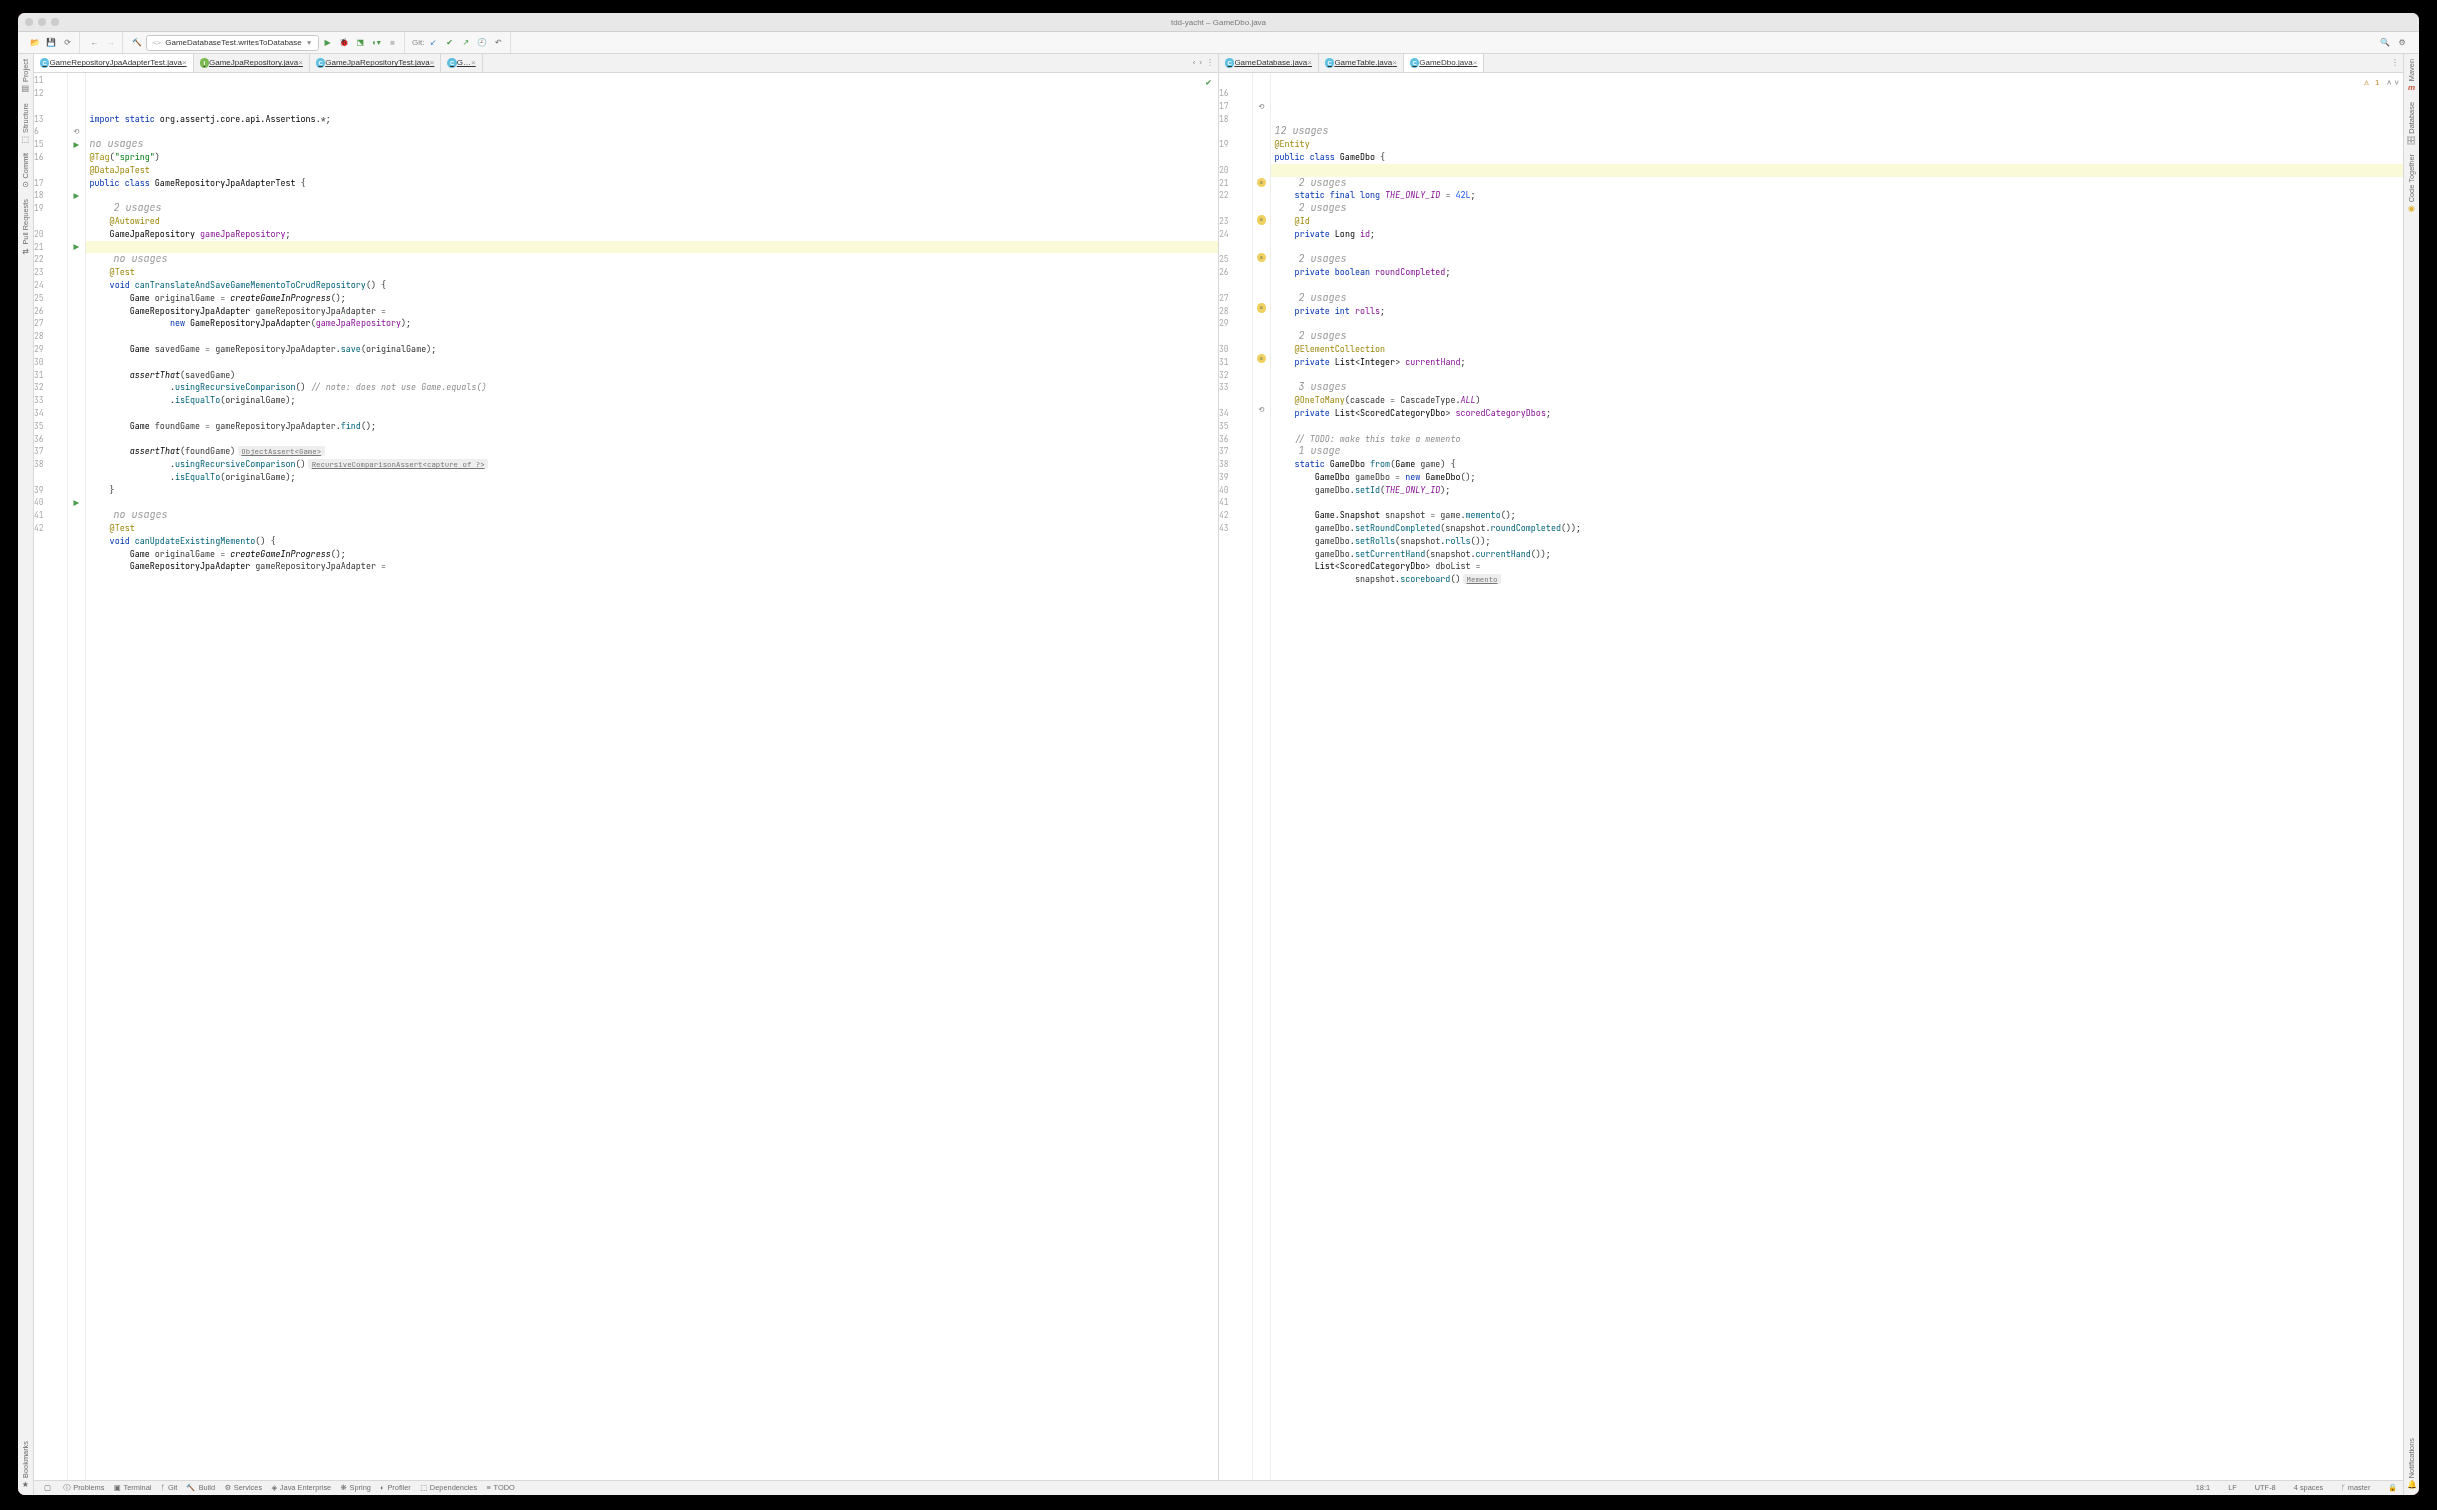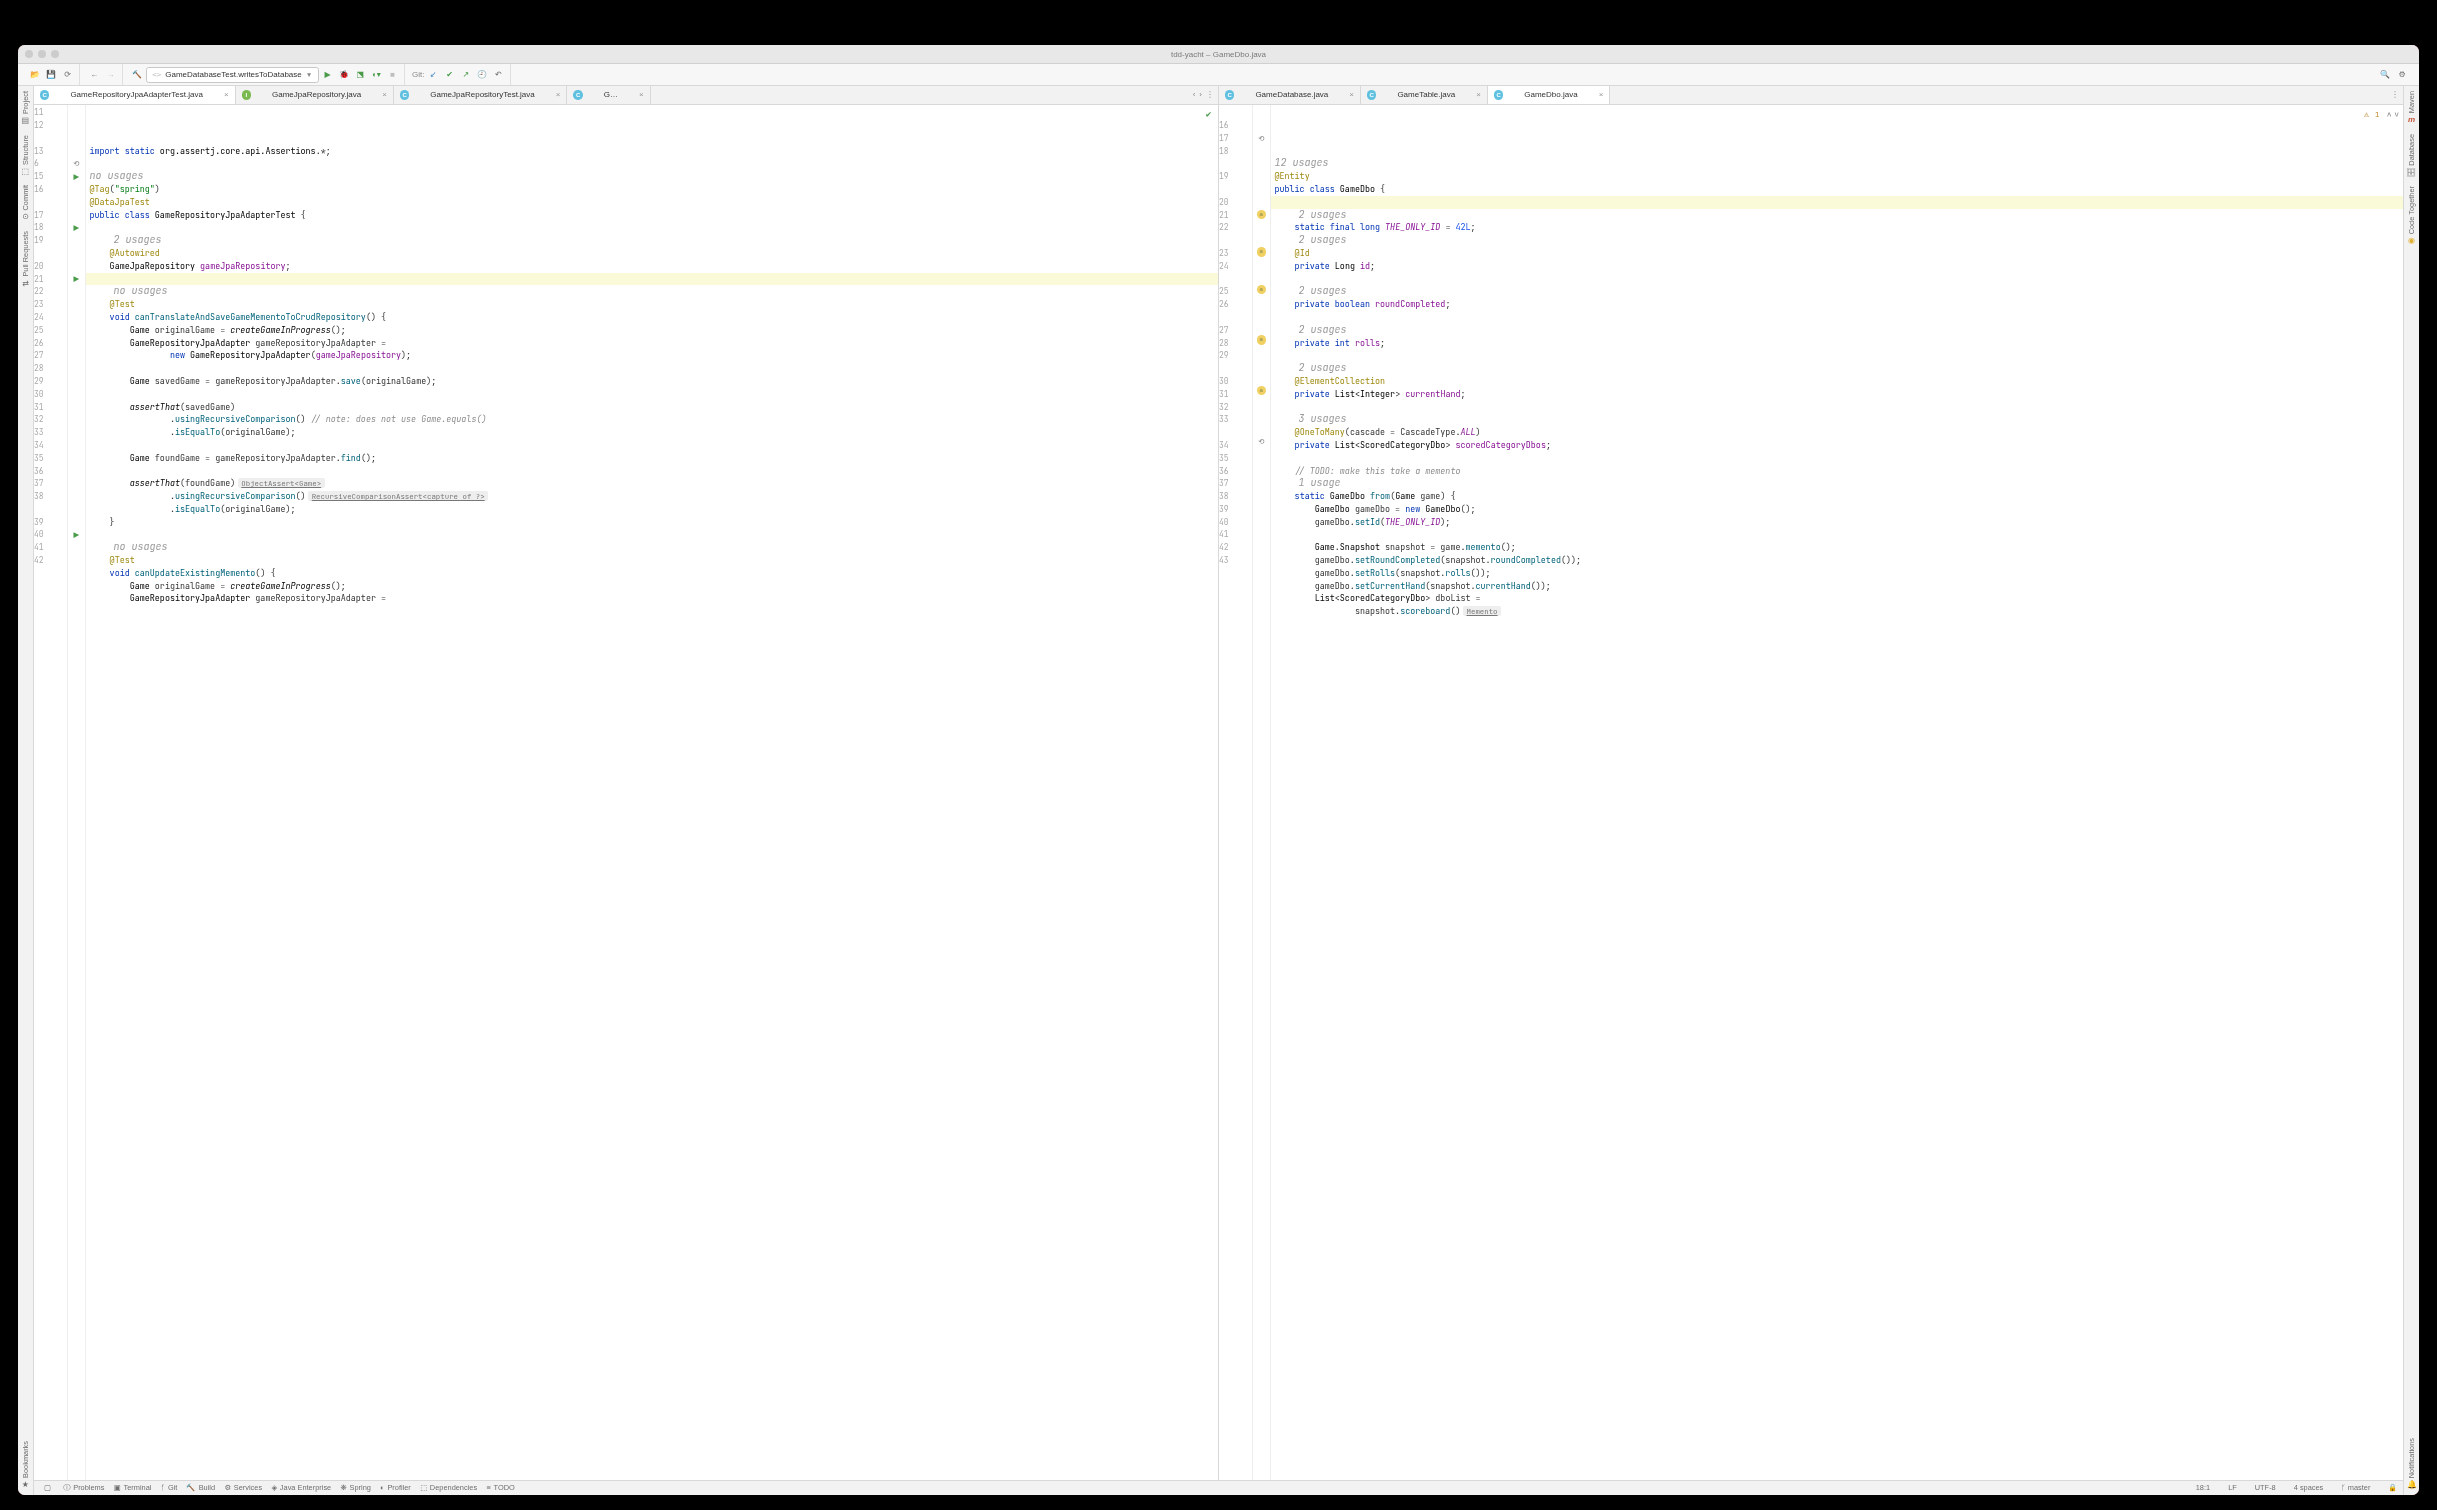--- a/index.html
+++ b/index.html
@@ -1,17 +1,17 @@
 <!DOCTYPE html>
 <html style="font-size:10.8px"><head>
 <meta charset="utf-8">
 <style>
 * { margin:0; padding:0; box-sizing:border-box; }
 body { font-family:-apple-system,BlinkMacSystemFont,"Segoe UI",sans-serif; font-size:8px; color:#333; background:#000; height:100vh; overflow:hidden; }
-.window { position:absolute; left:18px; top:13.4px; right:18px; bottom:15.5px; background:#fca5a5; border-radius:6.7px; box-shadow:0 6.7px 27px rgba(0,0,0,.5); display:flex; flex-direction:column; overflow:hidden;margin-top:32px; }
+.window { position:absolute; left:18px; top:13.4px; right:18px; bottom:15.5px; background:#fca5a5; border-radius:6.7px; box-shadow:0 6.7px 27px rgba(0,0,0,.5); display:flex; flex-direction:column; overflow:hidden; }
 .titlebar { height:19px; display:flex; align-items:center; justify-content:center; position:relative; background:#e8e8e8; border-bottom:0.7px solid #d0d0d0; }
 .traffic { position:absolute; left:6.7px; display:flex; gap:5.4px; }
 .traffic span { width:8px; height:8px; border-radius:50%; background:#ccc; display:inline-block; }
 .title { font-size:8px; color:#7a7a7a; }
 .toolbar { height:21.5px; background:#f7f7f7; border-bottom:0.7px solid #d8d8d8; display:flex; align-items:center; padding:0 5.4px; gap:2.7px; }
 .tb-group { display:flex; align-items:center; gap:1.3px; padding:0 4px; border-right:0.7px solid #e0e0e0; height:100%; }
 .tb-group:last-child { border-right:none; margin-left:auto; }
 .tb-btn { width:15px; height:15px; display:flex; align-items:center; justify-content:center; color:#6e6e6e; border-radius:2px; cursor:pointer; }
 .tb-btn.green { color:#4a9b4a; }
 .tb-btn.blue { color:#3b82c4; }
@@ -24,21 +24,21 @@
 .sidebar-l, .sidebar-r { width:16px; background:#f2f2f2; border-right:0.7px solid #d8d8d8; display:flex; flex-direction:column; align-items:center; gap:9.4px; padding:5.4px 0; }
 .sidebar-r { border-right:none; border-left:0.7px solid #d8d8d8; }
 .sb-item { writing-mode:vertical-rl; transform:rotate(180deg); font-size:7.4px; color:#6e6e6e; cursor:pointer; display:flex; align-items:center; gap:2px; }
 .sb-icon { writing-mode:horizontal-tb; transform:rotate(180deg); font-size:8px; }
 .sb-bottom { margin-top:auto; }
 .main { flex:1; display:flex; flex-direction:column; min-width:0; }
 .editors { flex:1; display:flex; min-height:0; }
 .editor { flex:1; display:flex; flex-direction:column; min-width:0; border-right:0.7px solid #d8d8d8; background:#fff; }
 .editor:last-child { border-right:none; }
 .tabs { height:19px; display:flex; align-items:stretch; background:#f2f2f2; border-bottom:0.7px solid #d8d8d8; overflow:hidden; }
-.tab { display:flex; align-items:center; gap:21px; padding:0 6px; font-size:8px; border-right:0.7px solid #d8d8d8; cursor:pointer; white-space:nowrap; }
+.tab { display:flex; align-items:center; gap:0; padding:0 6px; font-size:8px; border-right:0.7px solid #d8d8d8; cursor:pointer; white-space:nowrap;text-decoration:underline; }
 .tab.active { background:#fff; }
 .tab .ico { width:9.4px; height:9.4px; border-radius:50%; background:#5fc0e0; color:#fff; font-size:6px; display:flex; align-items:center; justify-content:center; font-weight:bold; }
 .tab .ico.iface { background:#7ab850; }
 .tab .close { color:#999; font-size:8px; }
 .tab-extras { margin-left:auto; display:flex; align-items:center; padding:0 4px; gap:4px; color:#888; }
 .code-area { flex:1; display:flex; min-height:0; overflow:hidden; position:relative; }
 .gutter { width:34px; background:#fff; border-right:0.7px solid #eee; padding-top:1.3px; }
 .gutter2 { width:17.5px; background:#fff; border-right:0.7px solid #eee; padding-top:1.3px; }
 .ln { height:12.8px; line-height:12.8px; font-family:"JetBrains Mono",Consolas,monospace; font-size:8px; color:#aaa; padding-right:4px; }
 .gut-ico { height:12.8px; display:flex; align-items:center; justify-content:center; font-size:7.4px; }

